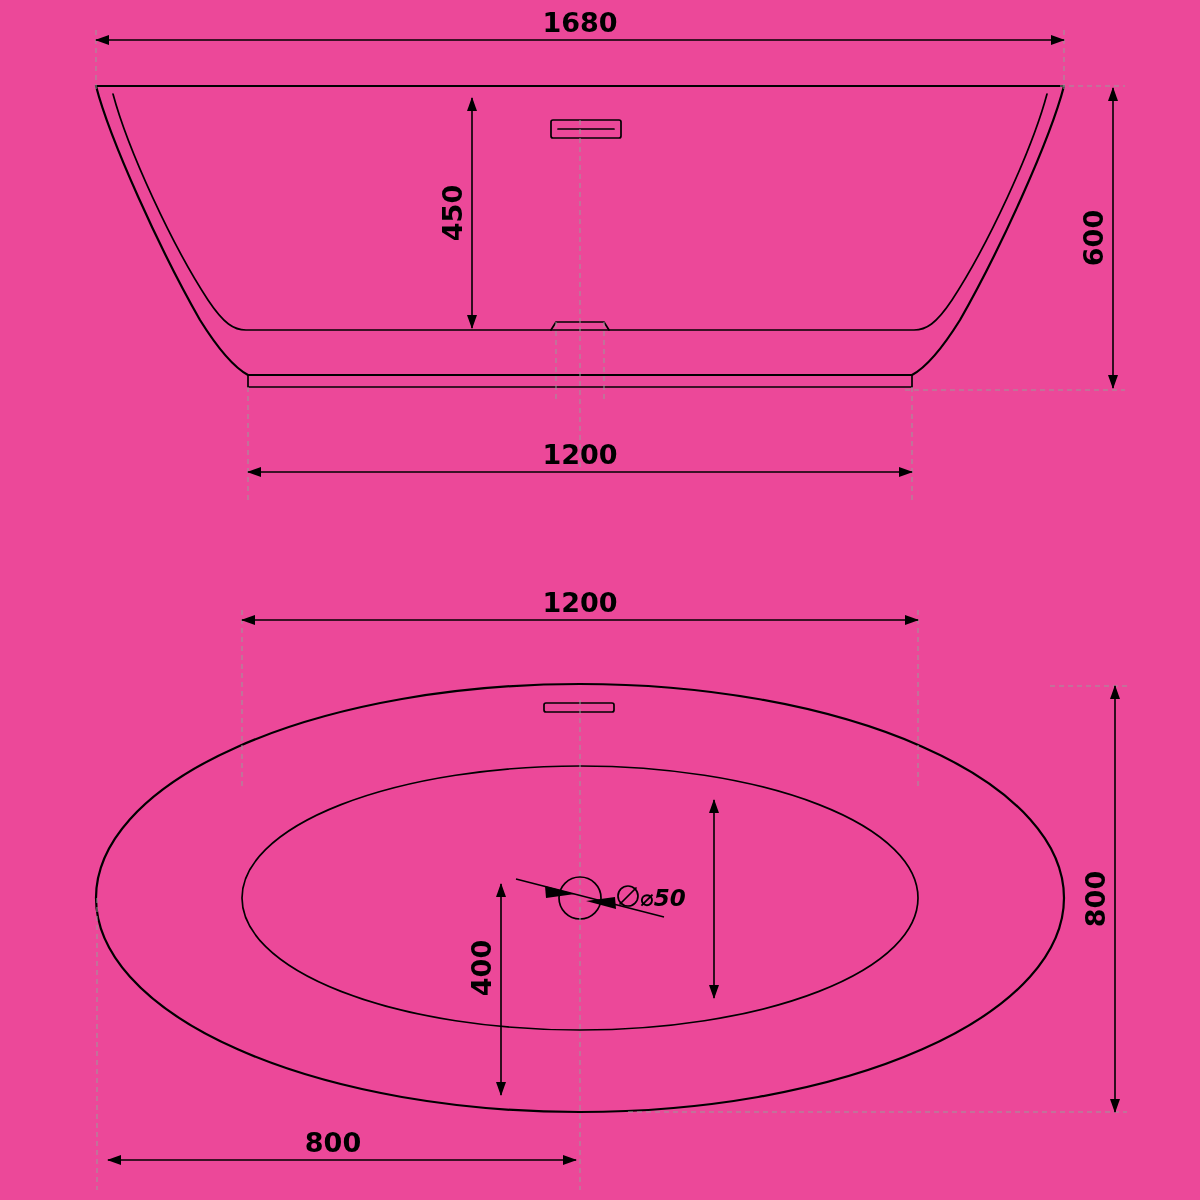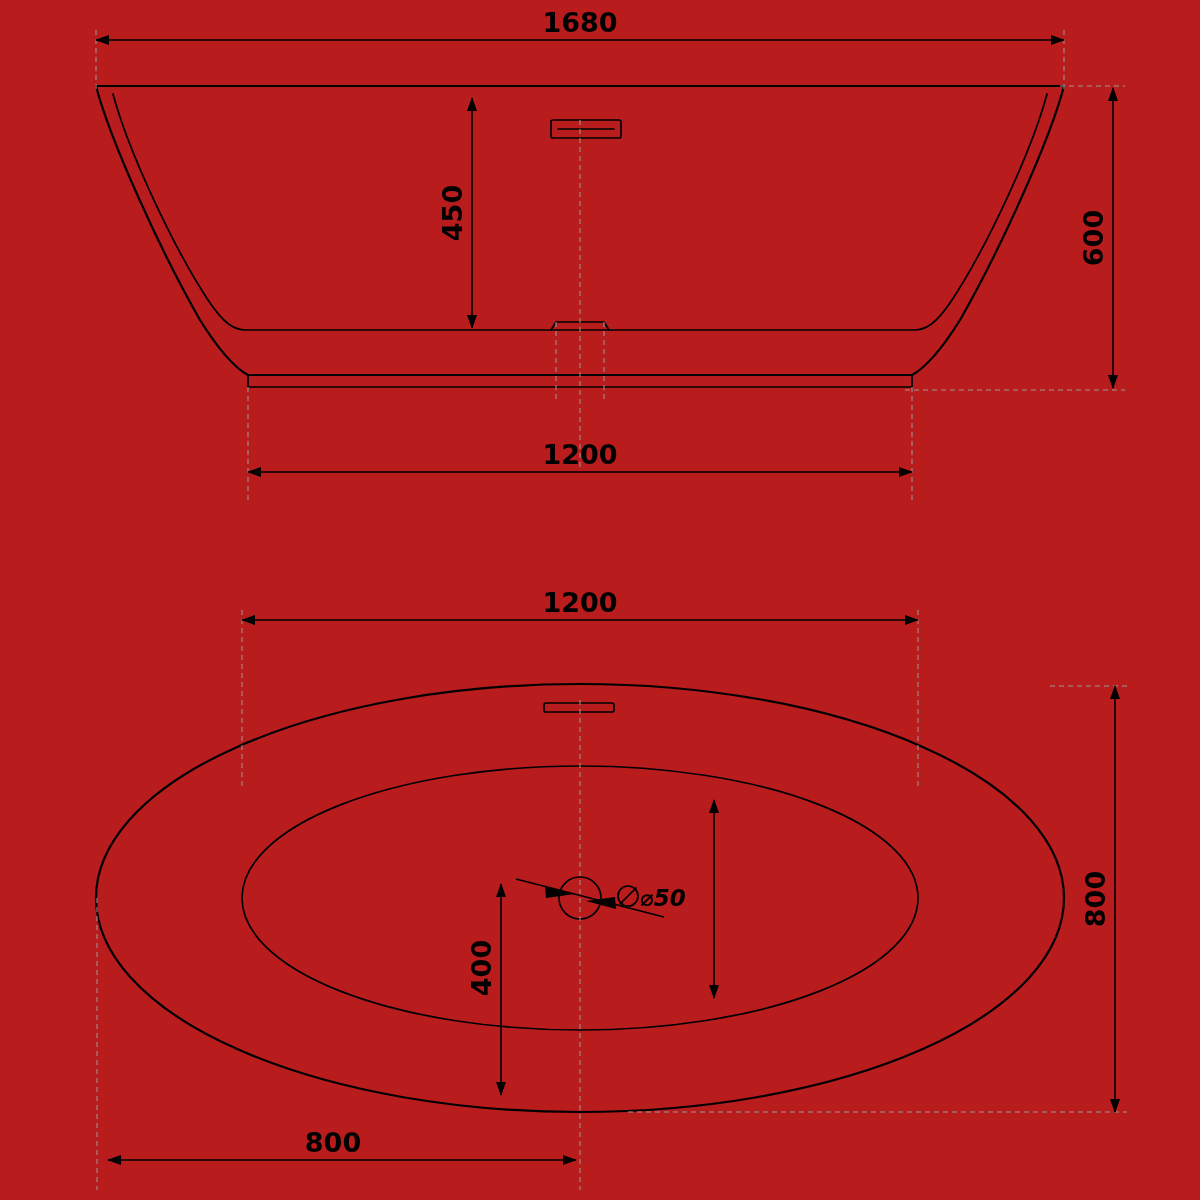--- a/index.html
+++ b/index.html
@@ -7,21 +7,21 @@
     padding: 0;
     background: #ffffff;
   }
   body {
     font-family: "DejaVu Sans", sans-serif;
   }
   #sheet {
     position: relative;
     width: 1200px;
     height: 1200px;
-    background: #b91c1c;
+    background: #ec4899;
     overflow: hidden;
   }
   #sheet svg {
     position: absolute;
     top: 0;
     left: 0;
     width: 1200px;
     height: 1200px;
   }
   .dim-text {

